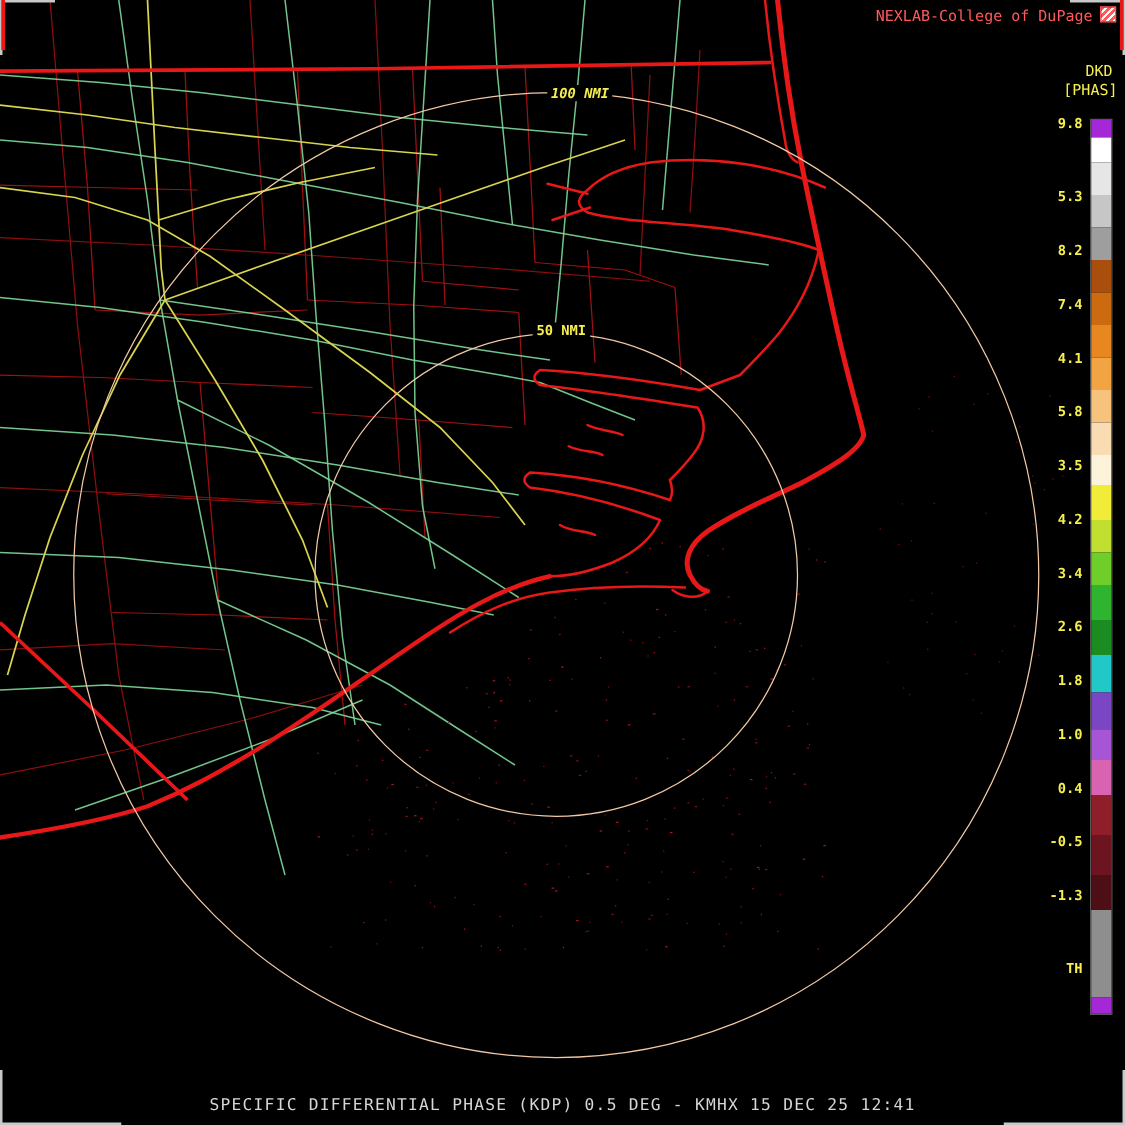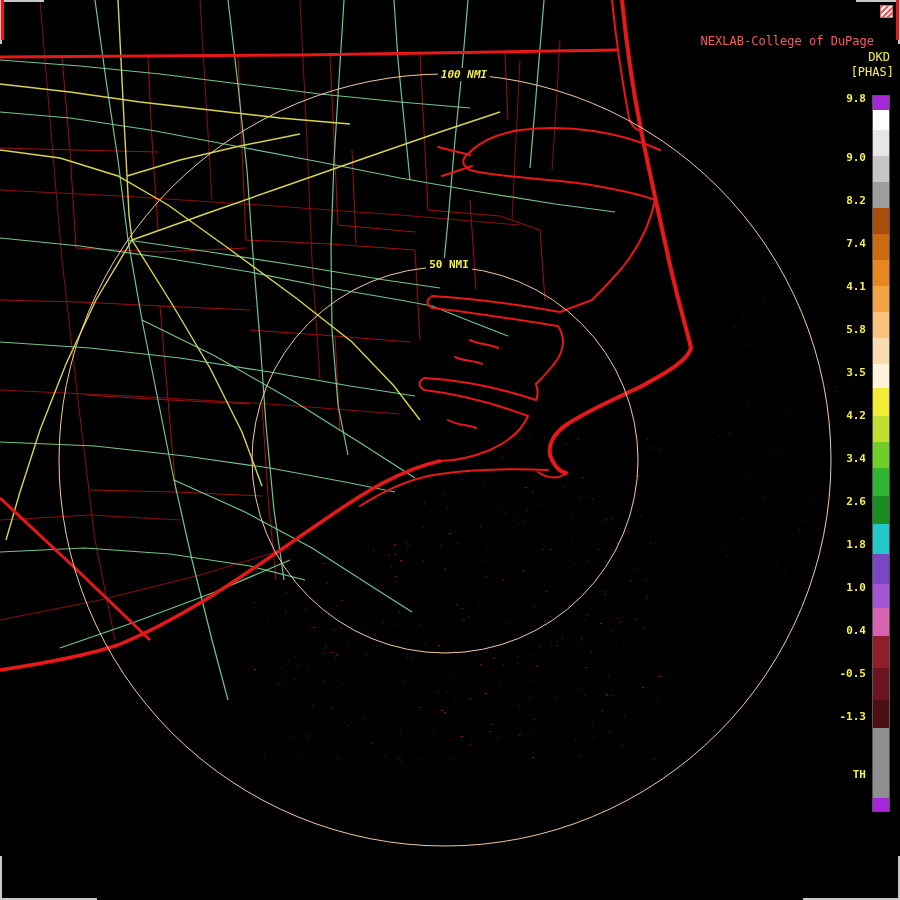--- a/index.html
+++ b/index.html
@@ -10,21 +10,21 @@
   .ry{fill:none;stroke:var(--road-yellow,#d8d44e);stroke-width:1.4;}
   .county{fill:none;stroke:var(--county,#a01010);stroke-width:1;}
   .thinred{fill:none;stroke:var(--thinred,#8c0e0e);stroke-width:1;}
   .stateline{fill:none;stroke:var(--coast,#e81818);stroke-width:3;}
   .coast{fill:none;stroke:var(--coast,#e81818);stroke-width:3.5;stroke-linecap:round;stroke-linejoin:round;}
   .coast2{fill:none;stroke:var(--coast,#e81818);stroke-width:2;stroke-linecap:round;stroke-linejoin:round;}
   .ob{fill:none;stroke:var(--coast,#e81818);stroke-width:4;stroke-linecap:round;stroke-linejoin:round;}
   .ring{fill:none;stroke:var(--ring,#f2c9a4);stroke-width:1;}
   .ring-label{position:absolute;transform:translateX(-50%);font-size:11px;font-weight:bold;
               color:var(--label-yellow,#f6ef4e);background:#000;padding:0 3px;white-space:nowrap;}
-  .header-text{position:absolute;top:6px;right:26px;font-size:12px;color:var(--header-red,#ff5a5a);white-space:nowrap;margin-top:28px;}
+  .header-text{position:absolute;top:6px;right:26px;font-size:12px;color:var(--header-red,#ff5a5a);white-space:nowrap;}
   .logo{position:absolute;top:5px;right:7px;width:13px;height:13px;box-sizing:border-box;
         border:1px solid var(--header-red,#ff5a5a);
         background:repeating-linear-gradient(135deg,#ff5a5a 0 2px,#ffffff 2px 4px);}
   .prod-code{position:absolute;top:50px;right:10px;font-size:12px;font-weight:normal;color:var(--label-yellow,#f6ef4e);}
   .prod-units{position:absolute;top:65px;right:6px;font-size:12px;color:var(--label-yellow,#f6ef4e);}
   #colorbar-bar{position:absolute;top:95px;right:10px;width:16px;border:1px solid #555;}
   #colorbar-bar div{width:100%;}
   .tick{position:absolute;right:34px;font-size:11px;font-weight:bold;color:var(--label-yellow,#f6ef4e);}
   .footer{position:absolute;left:0;top:877px;width:100%;text-align:center;font-size:13px;
           letter-spacing:1px;color:var(--caption-gray,#d6d6d6);white-space:nowrap;}
@@ -440,37 +440,38 @@
       <div style="height: 28px; background: rgb(216, 99, 176);"></div>
       <div style="height: 32px; background: rgb(142, 30, 42);"></div>
       <div style="height: 32px; background: rgb(108, 20, 32);"></div>
       <div style="height: 28px; background: rgb(78, 14, 22);"></div>
       <div style="height: 70px; background: rgb(142, 142, 142);"></div>
       <div style="height: 13px; background: rgb(164, 40, 216);"></div>
     </div>
 
   <div>
     <span class="tick" style="top:92px">9.8</span>
-    <span class="tick" style="top:151px">9.0</span>
+    <span class="tick" style="top:151px">5.3</span>
     <span class="tick" style="top:194px">8.2</span>
     <span class="tick" style="top:237px">7.4</span>
     <span class="tick" style="top:280px">4.1</span>
     <span class="tick" style="top:323px">5.8</span>
     <span class="tick" style="top:366px">3.5</span>
     <span class="tick" style="top:409px">4.2</span>
     <span class="tick" style="top:452px">3.4</span>
     <span class="tick" style="top:495px">2.6</span>
     <span class="tick" style="top:538px">1.8</span>
     <span class="tick" style="top:581px">1.0</span>
     <span class="tick" style="top:624px">0.4</span>
     <span class="tick" style="top:667px">-0.5</span>
     <span class="tick" style="top:710px">-1.3</span>
     <span class="tick" style="top:768px">TH</span>
   </div>
 
+  <div class="footer">SPECIFIC DIFFERENTIAL PHASE (KDP) 0.5 DEG - KMHX 15 DEC 25 12:41</div>
 
   <div class="corner" id="c-tl"></div>
   <div class="corner" id="c-tr"></div>
   <div class="corner" id="c-bl"></div>
   <div class="corner" id="c-br"></div>
   <div class="edge-tick" id="edge-l"></div>
   <div class="edge-tick" id="edge-r"></div>
 
 </div>
 

